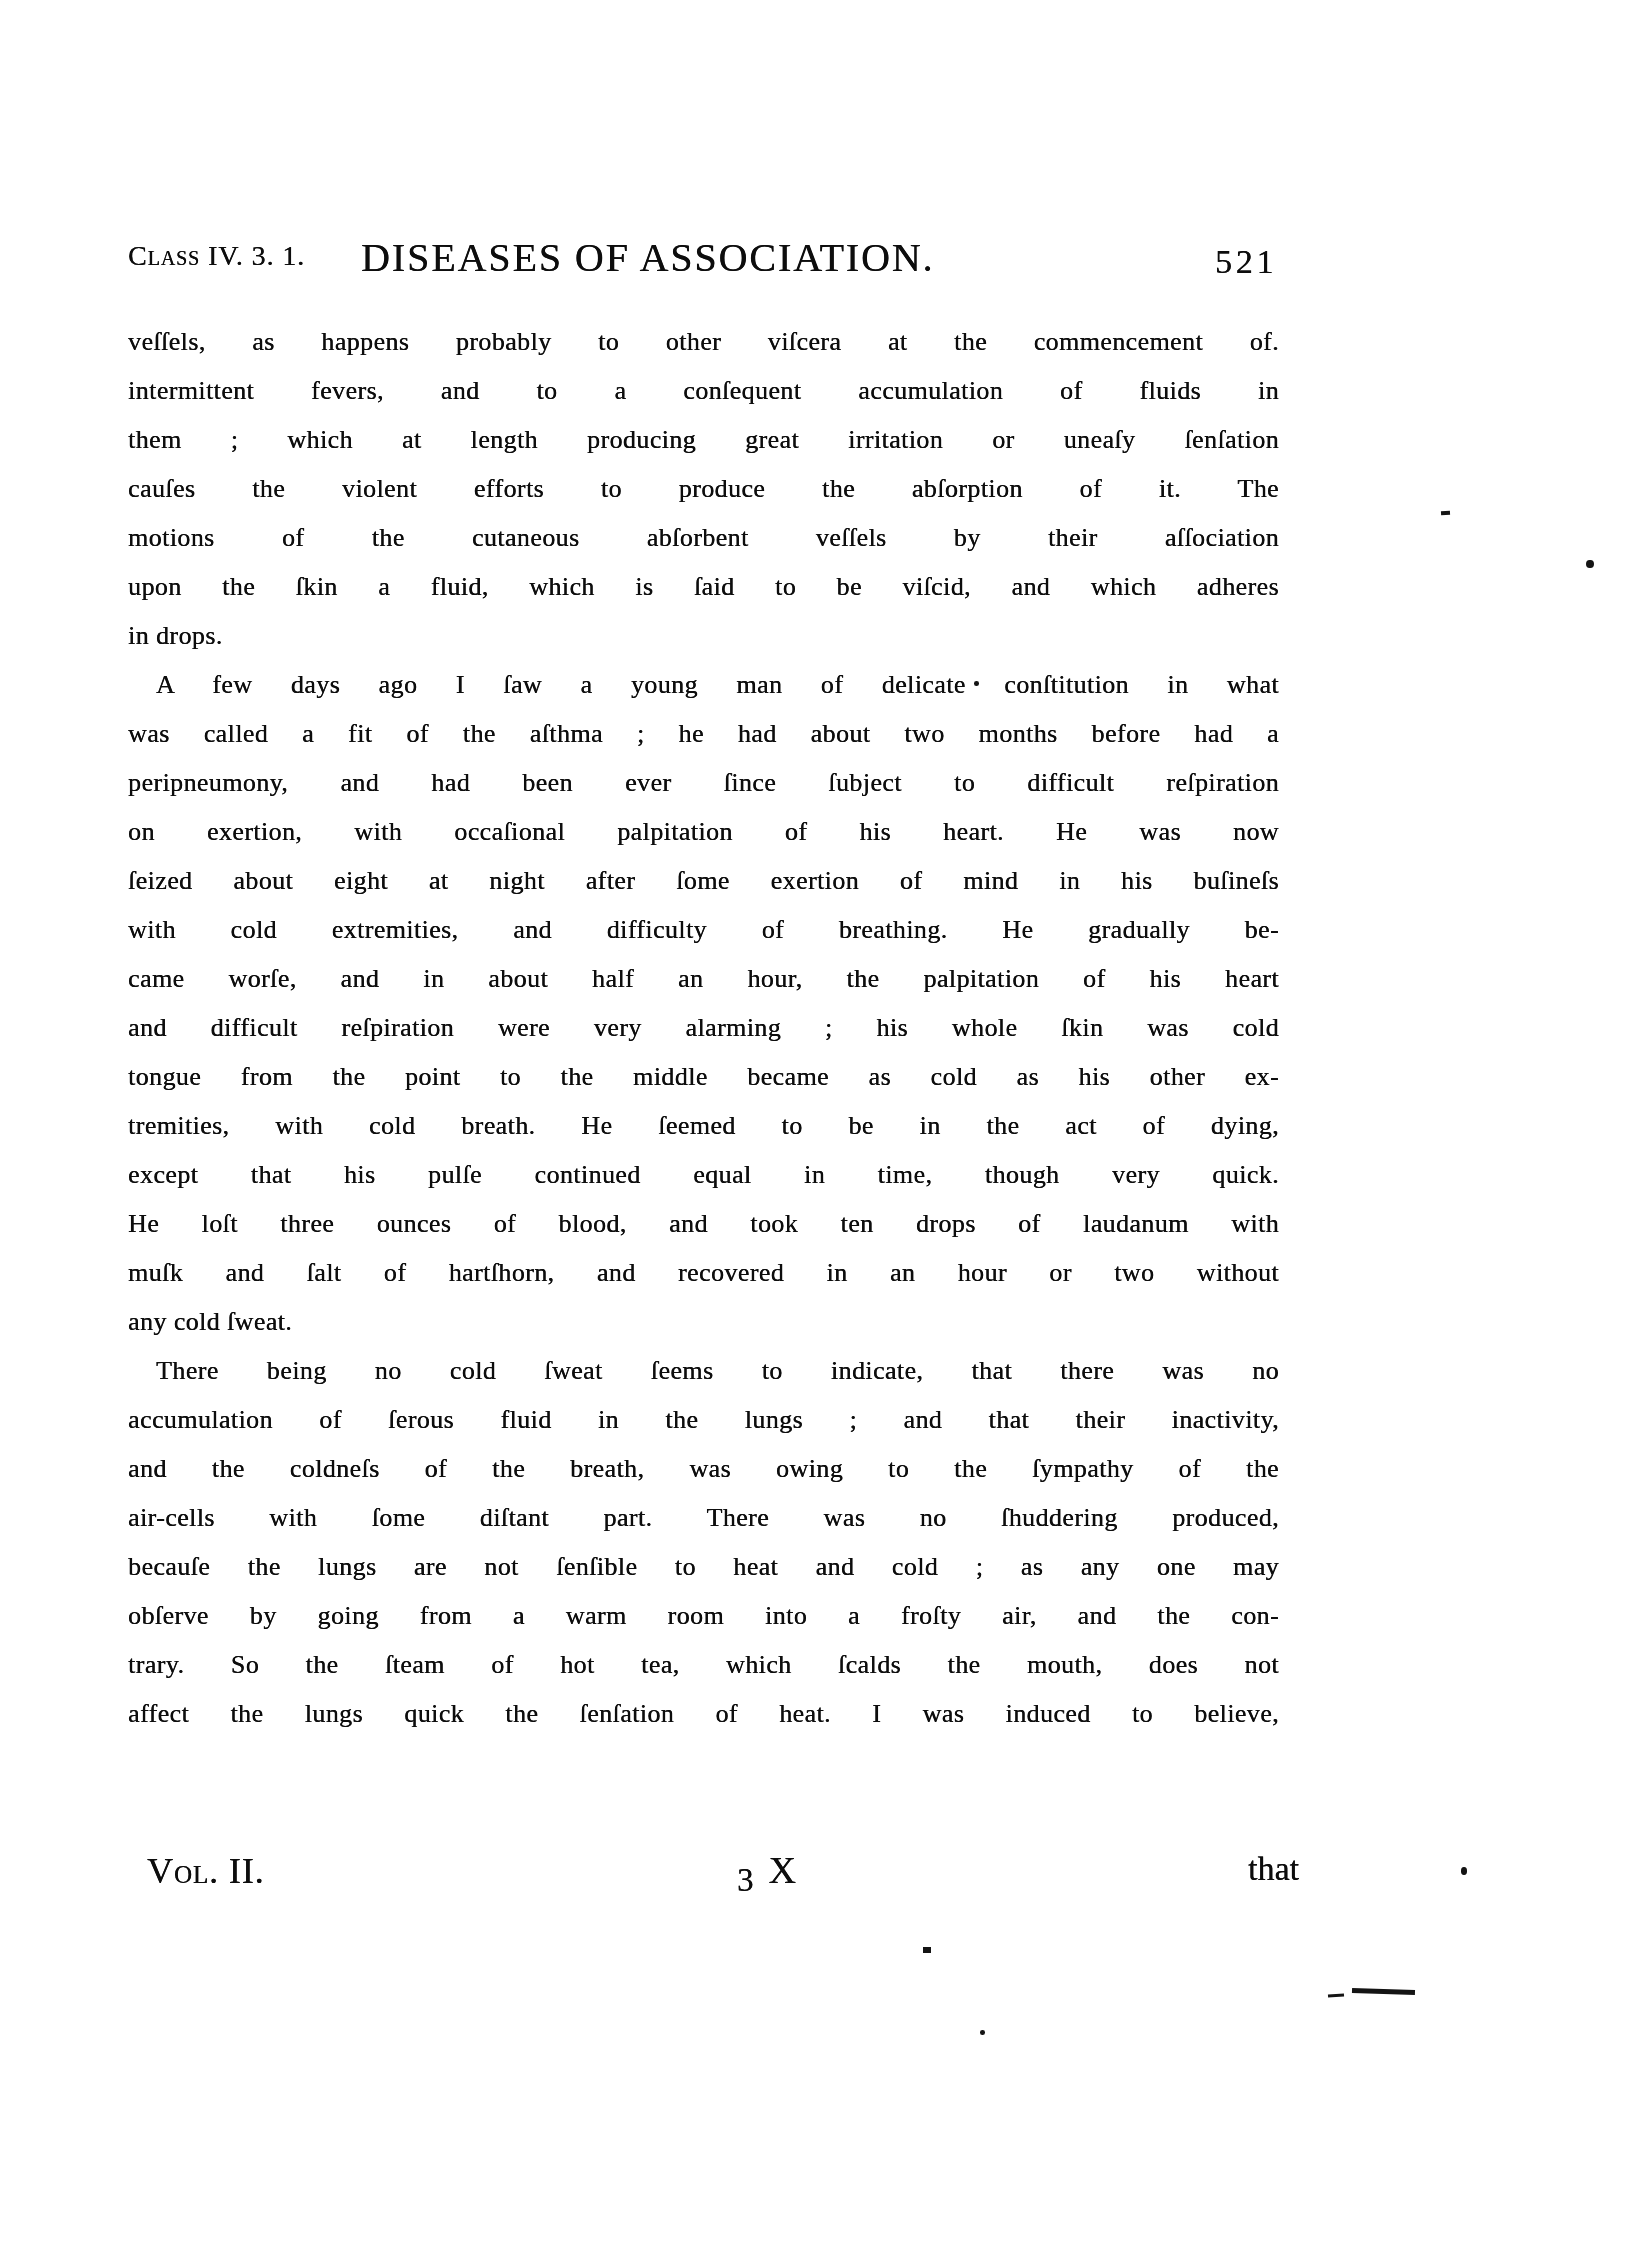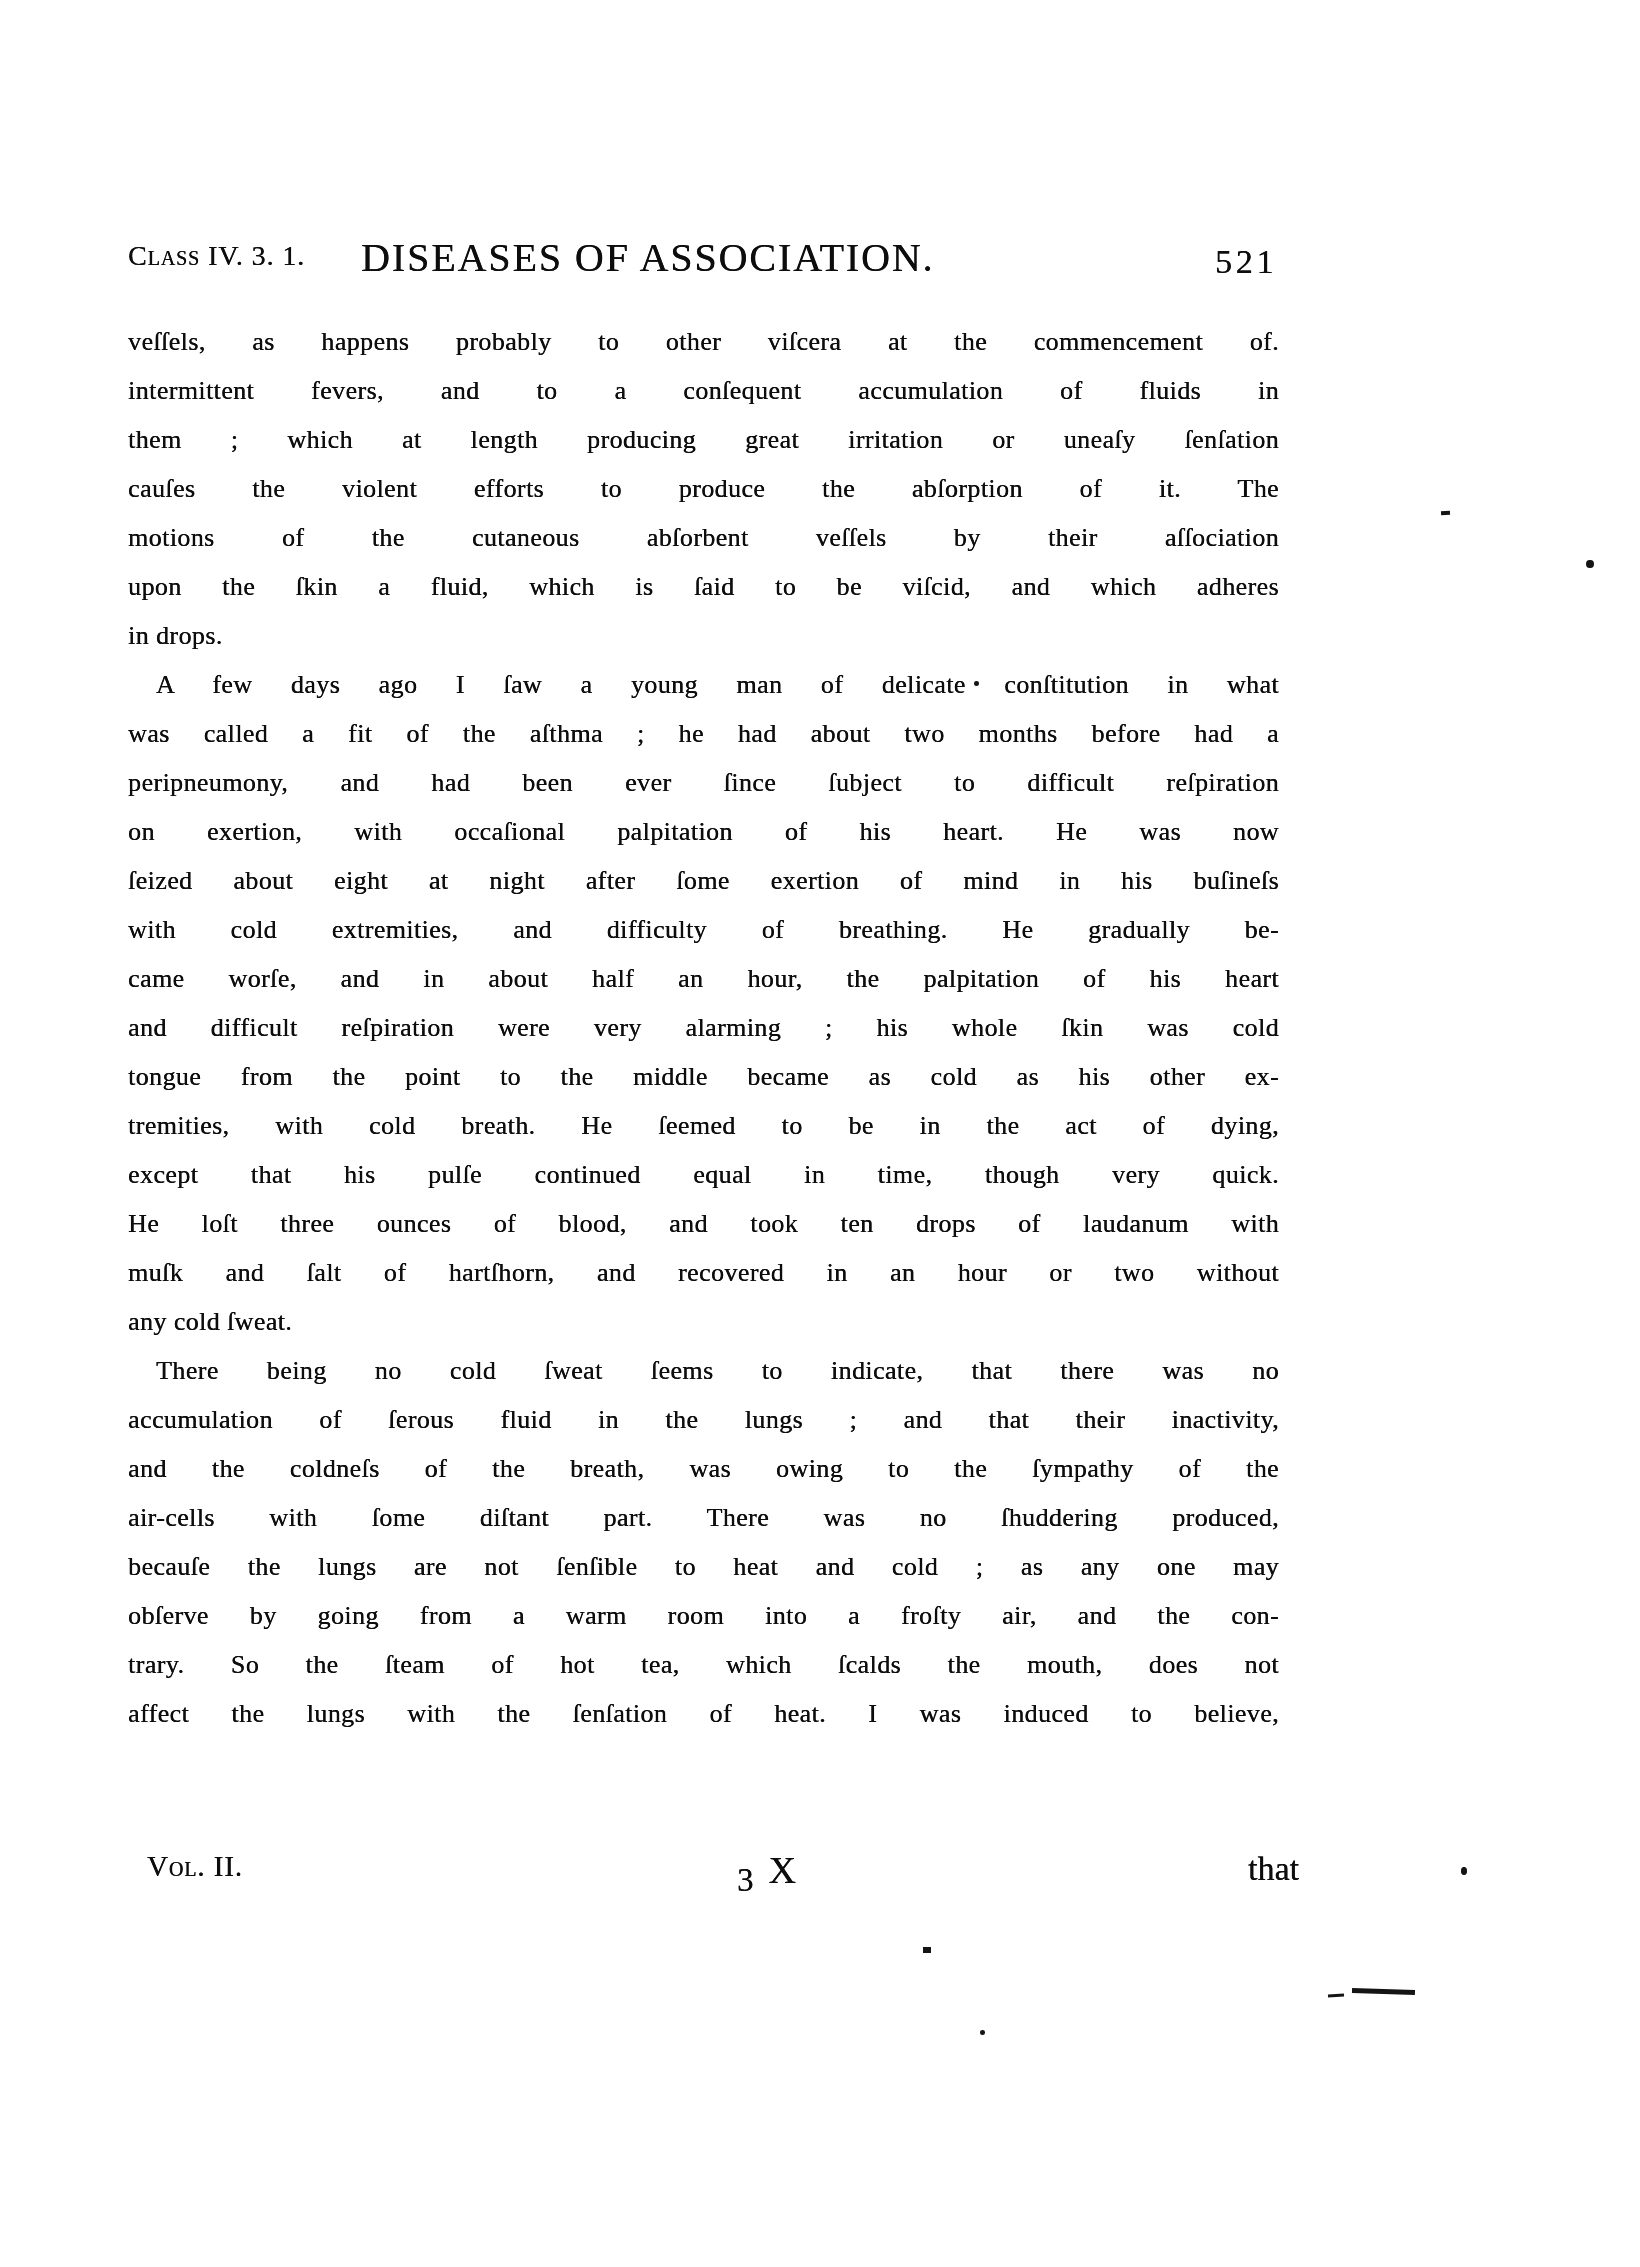--- a/index.html
+++ b/index.html
@@ -34,21 +34,21 @@
     font-size:26px; line-height:49px; height:49px;
     letter-spacing:0.4px;
     text-align:justify; text-align-last:justify;
     white-space:normal;
   }
   .line.no-just { text-align:left; text-align-last:left; }
   .line.indent { text-indent:28px; }
   
   .volume {
     position:absolute; left:147px; top:1850px;
-    font-size:29px; font-variant:small-caps; letter-spacing:0.9px; white-space:nowrap;
+    font-size:36px; font-variant:small-caps; letter-spacing:0.9px; white-space:nowrap;
   }
   .signature { position:absolute; left:737px; top:1848px; white-space:nowrap; }
   .sig-num  { display:inline-block; font-size:33px; transform:translateY(8.4px); }
   .sig-letter { display:inline-block; font-size:38px; margin-left:11.2px; }
   .catchword {
     position:absolute; right:342px; top:1850px;
     font-size:34px; white-space:nowrap;
   }
   
   .mark { position:absolute; background:#141414; }
@@ -87,21 +87,21 @@
       <div class="line">He loſt three ounces of blood, and took ten drops of laudanum with</div>
       <div class="line">muſk and ſalt of hartſhorn, and recovered in an hour or two without</div>
       <div class="line no-just">any cold ſweat.</div>
       <div class="line indent">There being no cold ſweat ſeems to indicate, that there was no</div>
       <div class="line">accumulation of ſerous fluid in the lungs ; and that their inactivity,</div>
       <div class="line">and the coldneſs of the breath, was owing to the ſympathy of the</div>
       <div class="line">air-cells with ſome diſtant part. There was no ſhuddering produced,</div>
       <div class="line">becauſe the lungs are not ſenſible to heat and cold ; as any one may</div>
       <div class="line">obſerve by going from a warm room into a froſty air, and the con-</div>
       <div class="line">trary. So the ſteam of hot tea, which ſcalds the mouth, does not</div>
-      <div class="line">affect the lungs with the ſenſation of heat. I was induced to believe,</div>
+      <div class="line">affect the lungs quick the ſenſation of heat. I was induced to believe,</div>
     </main>
 
   <footer>
     <span class="volume">Vol. II.</span>
     <span class="signature">
       <span class="sig-num">3</span>
       <span class="sig-letter">X</span>
     </span>
     <span class="catchword">that</span>
   </footer>

